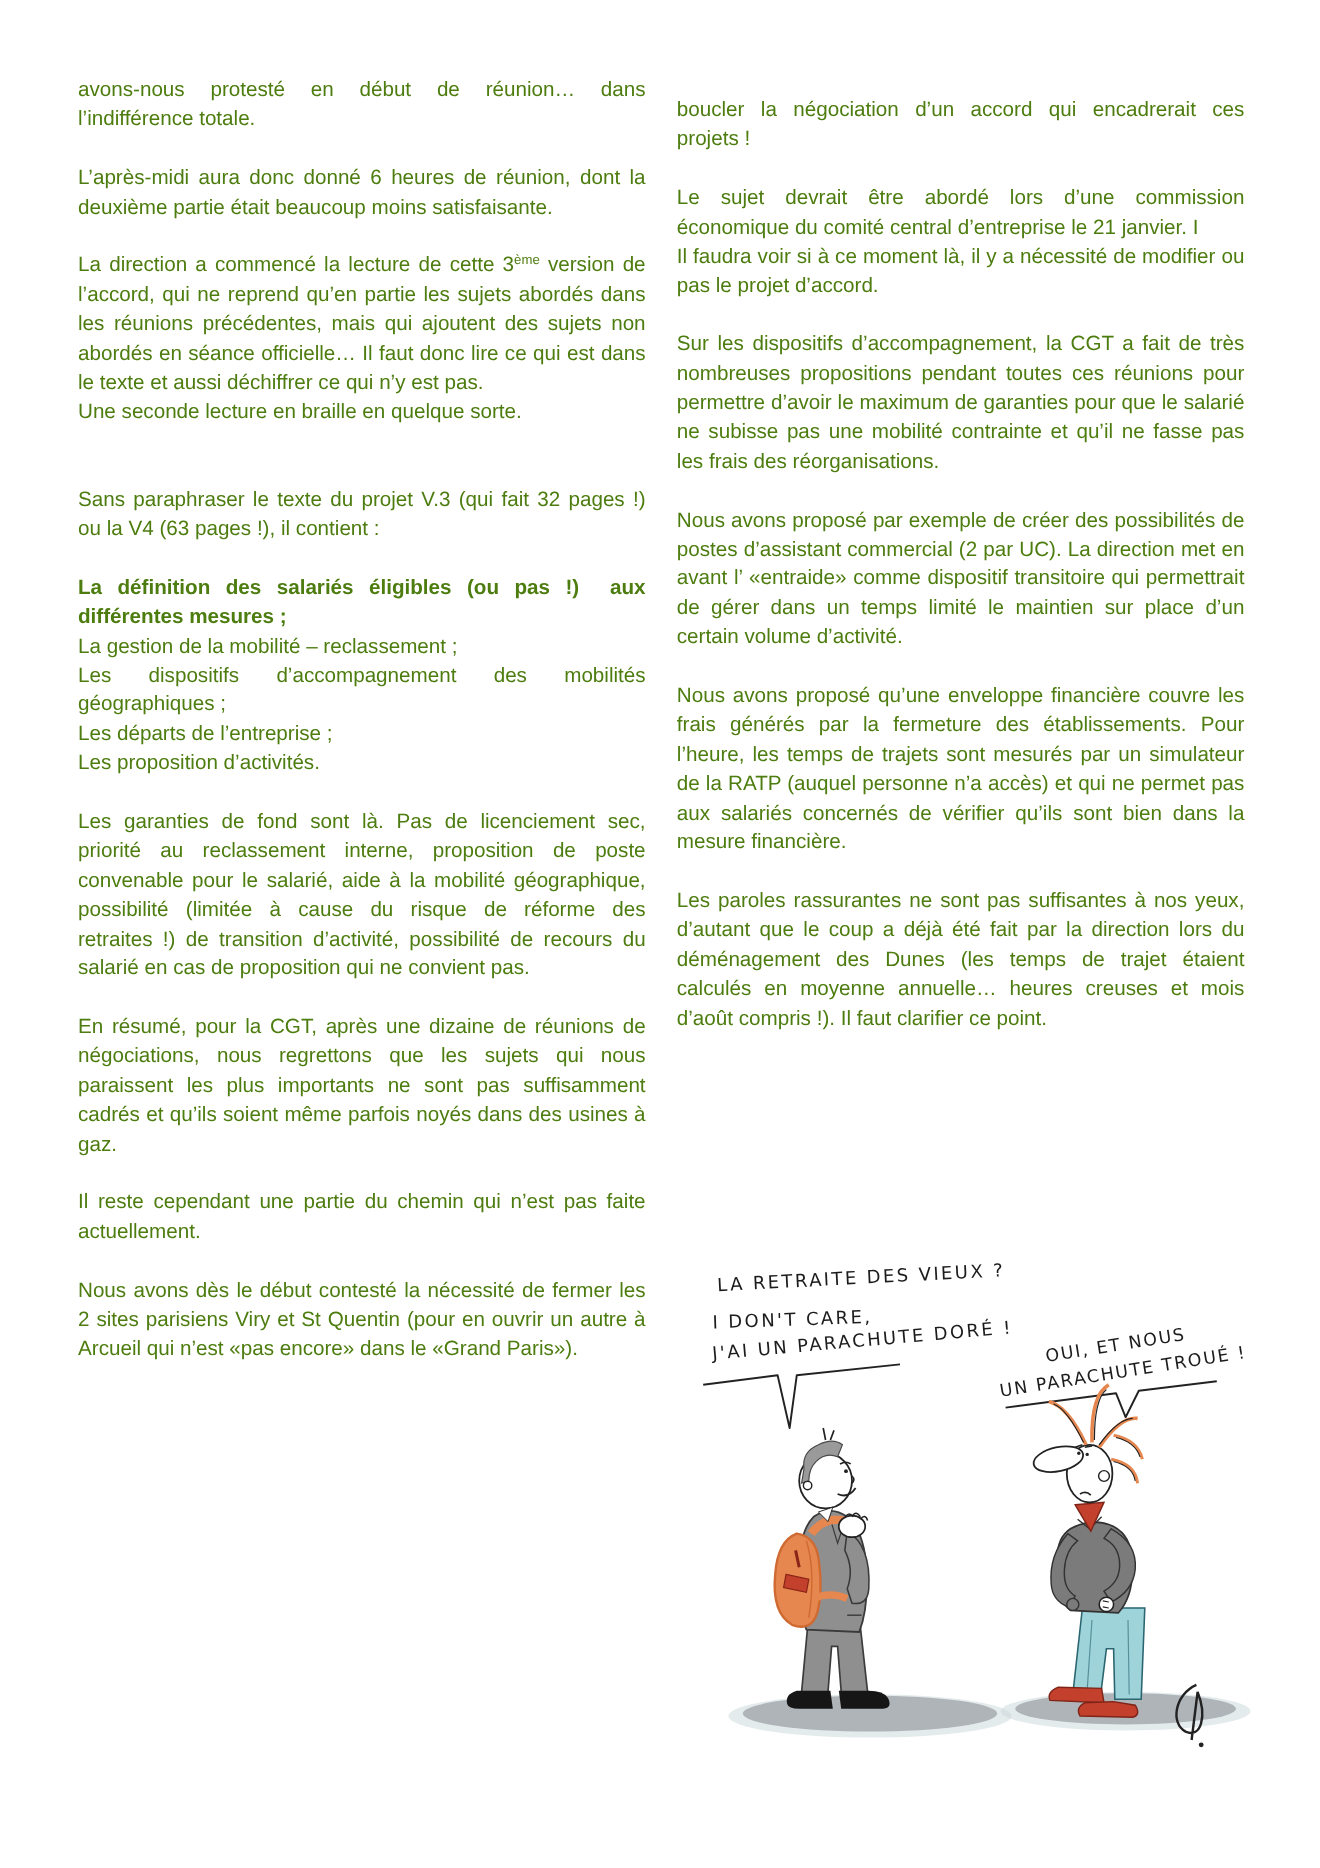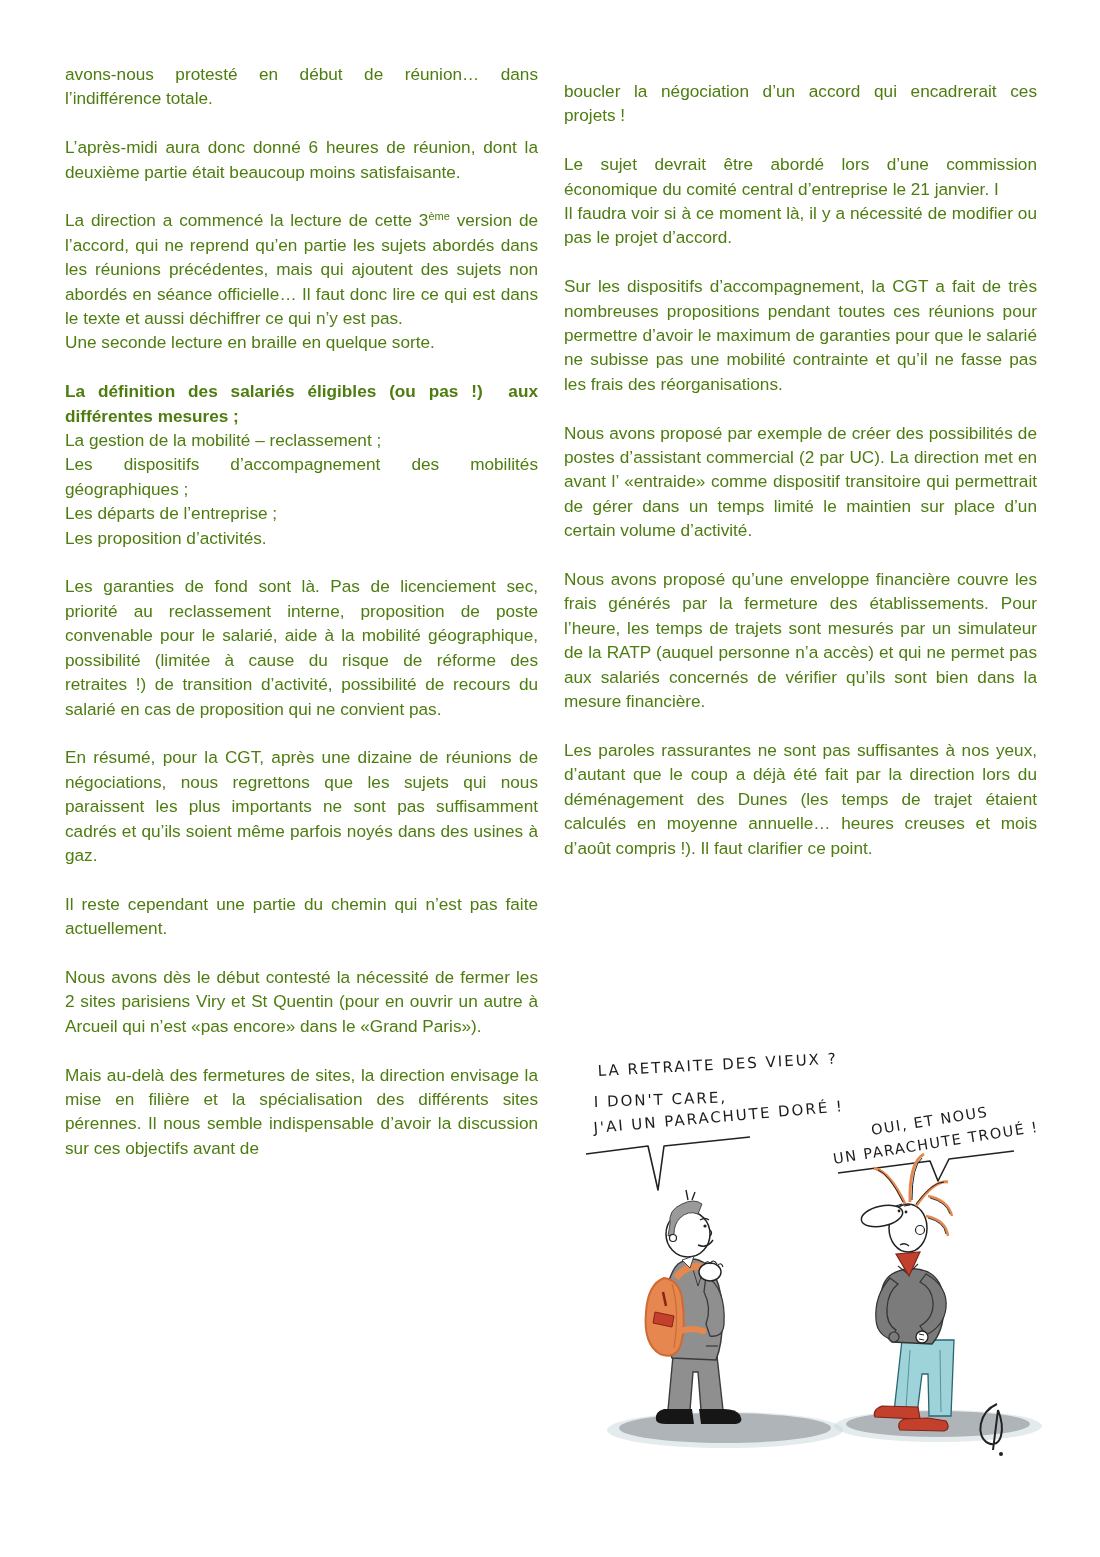--- a/index.html
+++ b/index.html
@@ -44,30 +44,30 @@
 </head>
 <body style="color: rgb(26, 26, 26);">
 
 <div class="page">
 
   <div class="col col-left" id="left-col">
       <p style="margin-top: 0px;"><span>avons-nous protesté en début de réunion… dans l’indifférence totale.</span></p>
       <p style="margin-top: 24.4px;"><span>L’après-midi aura donc donné 6 heures de réunion, dont la deuxième partie était beaucoup moins satisfaisante.</span></p>
       <p style="margin-top: 24.4px;"><span>La direction a commencé la lecture de cette 3</span><sup>ème</sup><span> version de l’accord, qui ne reprend qu’en partie les sujets abordés dans les réunions précédentes, mais qui ajoutent des sujets non abordés en séance officielle… Il faut donc lire ce qui est dans le texte et aussi déchiffrer ce qui n’y est pas.</span></p>
       <p style="margin-top: 0px;"><span>Une seconde lecture en braille en quelque sorte.</span></p>
+      <p style="margin-top: 48.8px;"><span>Sans paraphraser le texte du projet V.3 (qui fait 32 pages&nbsp;!) ou la V4 (63 pages&nbsp;!), il contient&nbsp;:</span></p>
       <p style="margin-top: 24.4px; font-weight: bold;"><span>La définition des salariés éligibles (ou pas&nbsp;!)&nbsp; aux différentes mesures&nbsp;;</span></p>
       <p style="margin-top: 0px;"><span>La gestion de la mobilité – reclassement&nbsp;;</span></p>
       <p style="margin-top: 0px;"><span>Les dispositifs d’accompagnement des mobilités géographiques&nbsp;;</span></p>
       <p style="margin-top: 0px;"><span>Les départs de l’entreprise&nbsp;;</span></p>
       <p style="margin-top: 0px;"><span>Les proposition d’activités.</span></p>
       <p style="margin-top: 24.4px;"><span>Les garanties de fond sont là. Pas de licenciement sec, priorité au reclassement interne, proposition de poste convenable pour le salarié, aide à la mobilité géographique, possibilité (limitée à cause du risque de réforme des retraites&nbsp;!) de transition d’activité, possibilité de recours du salarié en cas de proposition qui ne convient pas.</span></p>
       <p style="margin-top: 24.4px;"><span>En résumé, pour la CGT, après une dizaine de réunions de négociations, nous regrettons que les sujets qui nous paraissent les plus importants ne sont pas suffisamment cadrés et qu’ils soient même parfois noyés dans des usines à gaz.</span></p>
       <p style="margin-top: 24.4px;"><span>Il reste cependant une partie du chemin qui n’est pas faite actuellement.</span></p>
       <p style="margin-top: 24.4px;"><span>Nous avons dès le début contesté la nécessité de fermer les 2 sites parisiens Viry et St Quentin (pour en ouvrir un autre à Arcueil qui n’est «pas encore» dans le «Grand Paris»).</span></p>
-      <p style="margin-top: 24.4px;"><span>Mais au-delà des fermetures de sites, la direction envisage la mise en filière et la spécialisation des différents sites pérennes. Il nous semble indispensable d’avoir la discussion sur ces objectifs avant de</span></p>
     </div>
   <div class="col col-right" id="right-col">
       <p style="margin-top: 17px;"><span>boucler la négociation d’un accord qui encadrerait ces projets&nbsp;!</span></p>
       <p style="margin-top: 24.4px;"><span>Le sujet devrait être abordé lors d’une commission économique du comité central d’entreprise le 21 janvier. I</span></p>
       <p style="margin-top: 0px;"><span>Il faudra voir si à ce moment là, il y a nécessité de modifier ou pas le projet d’accord.</span></p>
       <p style="margin-top: 24.4px;"><span>Sur les dispositifs d’accompagnement, la CGT a fait de très nombreuses propositions pendant toutes ces réunions pour permettre d’avoir le maximum de garanties pour que le salarié ne subisse pas une mobilité contrainte et qu’il ne fasse pas les frais des réorganisations.</span></p>
       <p style="margin-top: 24.4px;"><span>Nous avons proposé par exemple de créer des possibilités de postes d’assistant commercial (2 par UC). La direction met en avant l’ «entraide» comme dispositif transitoire qui permettrait de gérer dans un temps limité le maintien sur place d’un certain volume d’activité.</span></p>
       <p style="margin-top: 24.4px;"><span>Nous avons proposé qu’une enveloppe financière couvre les frais générés par la fermeture des établissements. Pour l’heure, les temps de trajets sont mesurés par un simulateur de la RATP (auquel personne n’a accès) et qui ne permet pas aux salariés concernés de vérifier qu’ils sont bien dans la mesure financière.</span></p>
       <p style="margin-top: 24.4px;"><span>Les paroles rassurantes ne sont pas suffisantes à nos yeux, d’autant que le coup a déjà été fait par la direction lors du déménagement des Dunes (les temps de trajet étaient calculés en moyenne annuelle… heures creuses et mois d’août compris&nbsp;!). Il faut clarifier ce point.</span></p>
     </div>

